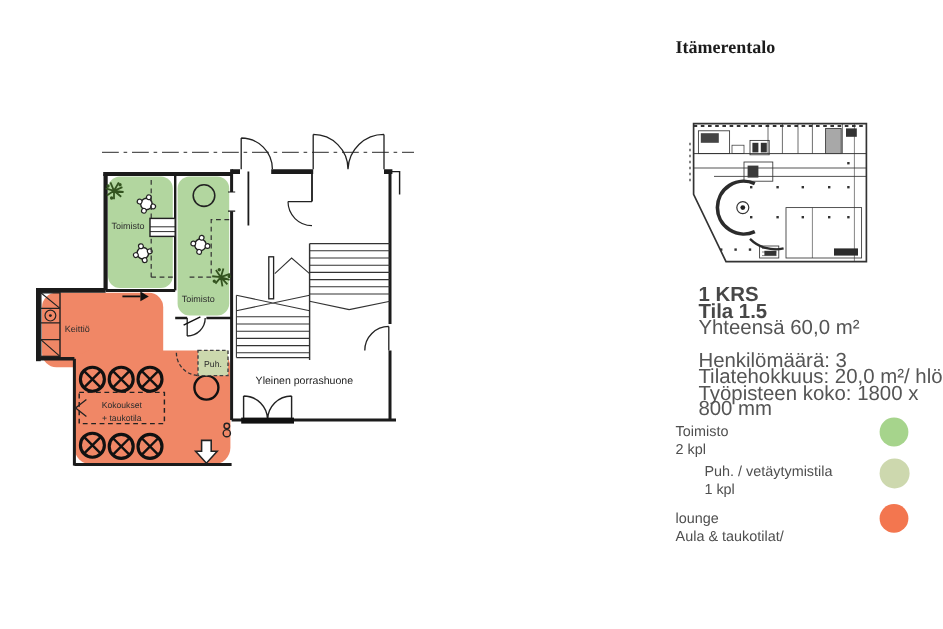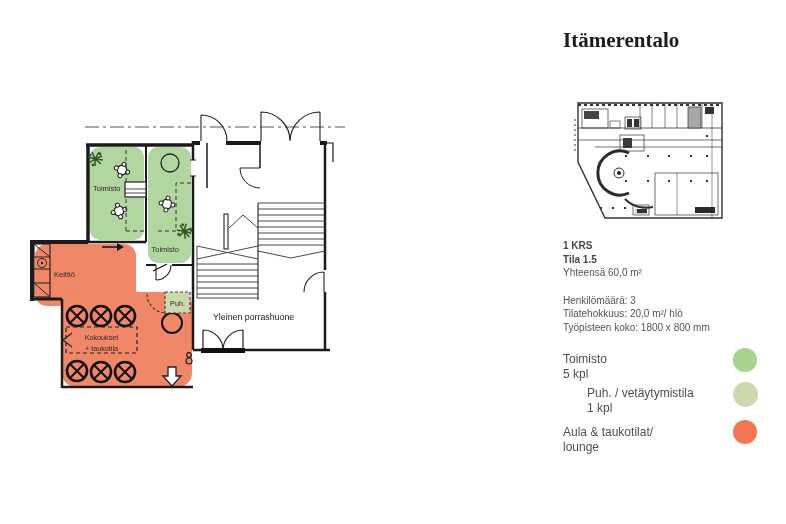--- a/index.html
+++ b/index.html
@@ -1,22 +1,22 @@
 <!DOCTYPE html>
 <html><head>
 <meta charset="utf-8">
 <style>
   html,body{margin:0;padding:0;background:#fff;}
   #page{position:relative;width:786px;height:524px;background:#ffffff;overflow:hidden;
         font-family:"Liberation Sans",sans-serif;}
   
   .hdr{position:absolute;left:563px;top:31px;font-family:"Liberation Serif",serif;
-       color:#1c1c1c;font-size:21px;line-height:19px;}
+       color:#1c1c1c;font-size:15px;line-height:19px;}
   .hdr .b{font-weight:bold;}
-  .info{position:absolute;left:563px;top:239px;color:#555;font-size:10px;line-height:13.5px;}
+  .info{position:absolute;left:582px;top:239px;color:#555;font-size:17px;line-height:13.5px;}
   .info .b{font-weight:bold;color:#474747;}
   .info .gap{height:14px;}
   .legend-row{position:absolute;left:563px;width:194px;color:#4f4f4f;font-size:12px;line-height:15px;}
   .dot{position:absolute;border-radius:50%;}
   svg text{font-family:"Liberation Sans",sans-serif;}
 </style>
 </head>
 <body>
 
 <div id="page">
@@ -212,29 +212,29 @@
     <div class="b">Tila 1.5</div>
     <div>Yhteensä 60,0 m²</div>
     <div class="gap"></div>
     <div>Henkilömäärä: 3</div>
     <div>Tilatehokkuus: 20,0 m²/ hlö</div>
     <div>Työpisteen koko: 1800 x 800 mm</div>
   </div>
 
   <div class="legend-row" style="top:352px;">
     <div>Toimisto</div>
-    <div>5 kpl</div>
+    <div>2 kpl</div>
   </div>
   <span class="dot" style="left: 733px; top: 348px; width: 24px; height: 24px; position: absolute; background: rgb(166, 212, 140);"></span>
 
   <div class="legend-row" style="top:386px;margin-left:24px;">
     <div>Puh. / vetäytymistila</div>
     <div>1 kpl</div>
   </div>
   <span class="dot" style="left: 733px; top: 382px; width: 25px; height: 25px; position: absolute; background: rgb(205, 216, 174);"></span>
 
   <div class="legend-row" style="top:425px;">
+    <div>lounge</div>
     <div>Aula &amp; taukotilat/</div>
-    <div>lounge</div>
   </div>
   <span class="dot" style="left: 733px; top: 420px; width: 24px; height: 24px; position: absolute; background: rgb(243, 118, 79);"></span>
 
 </div>
 
 </body></html>

